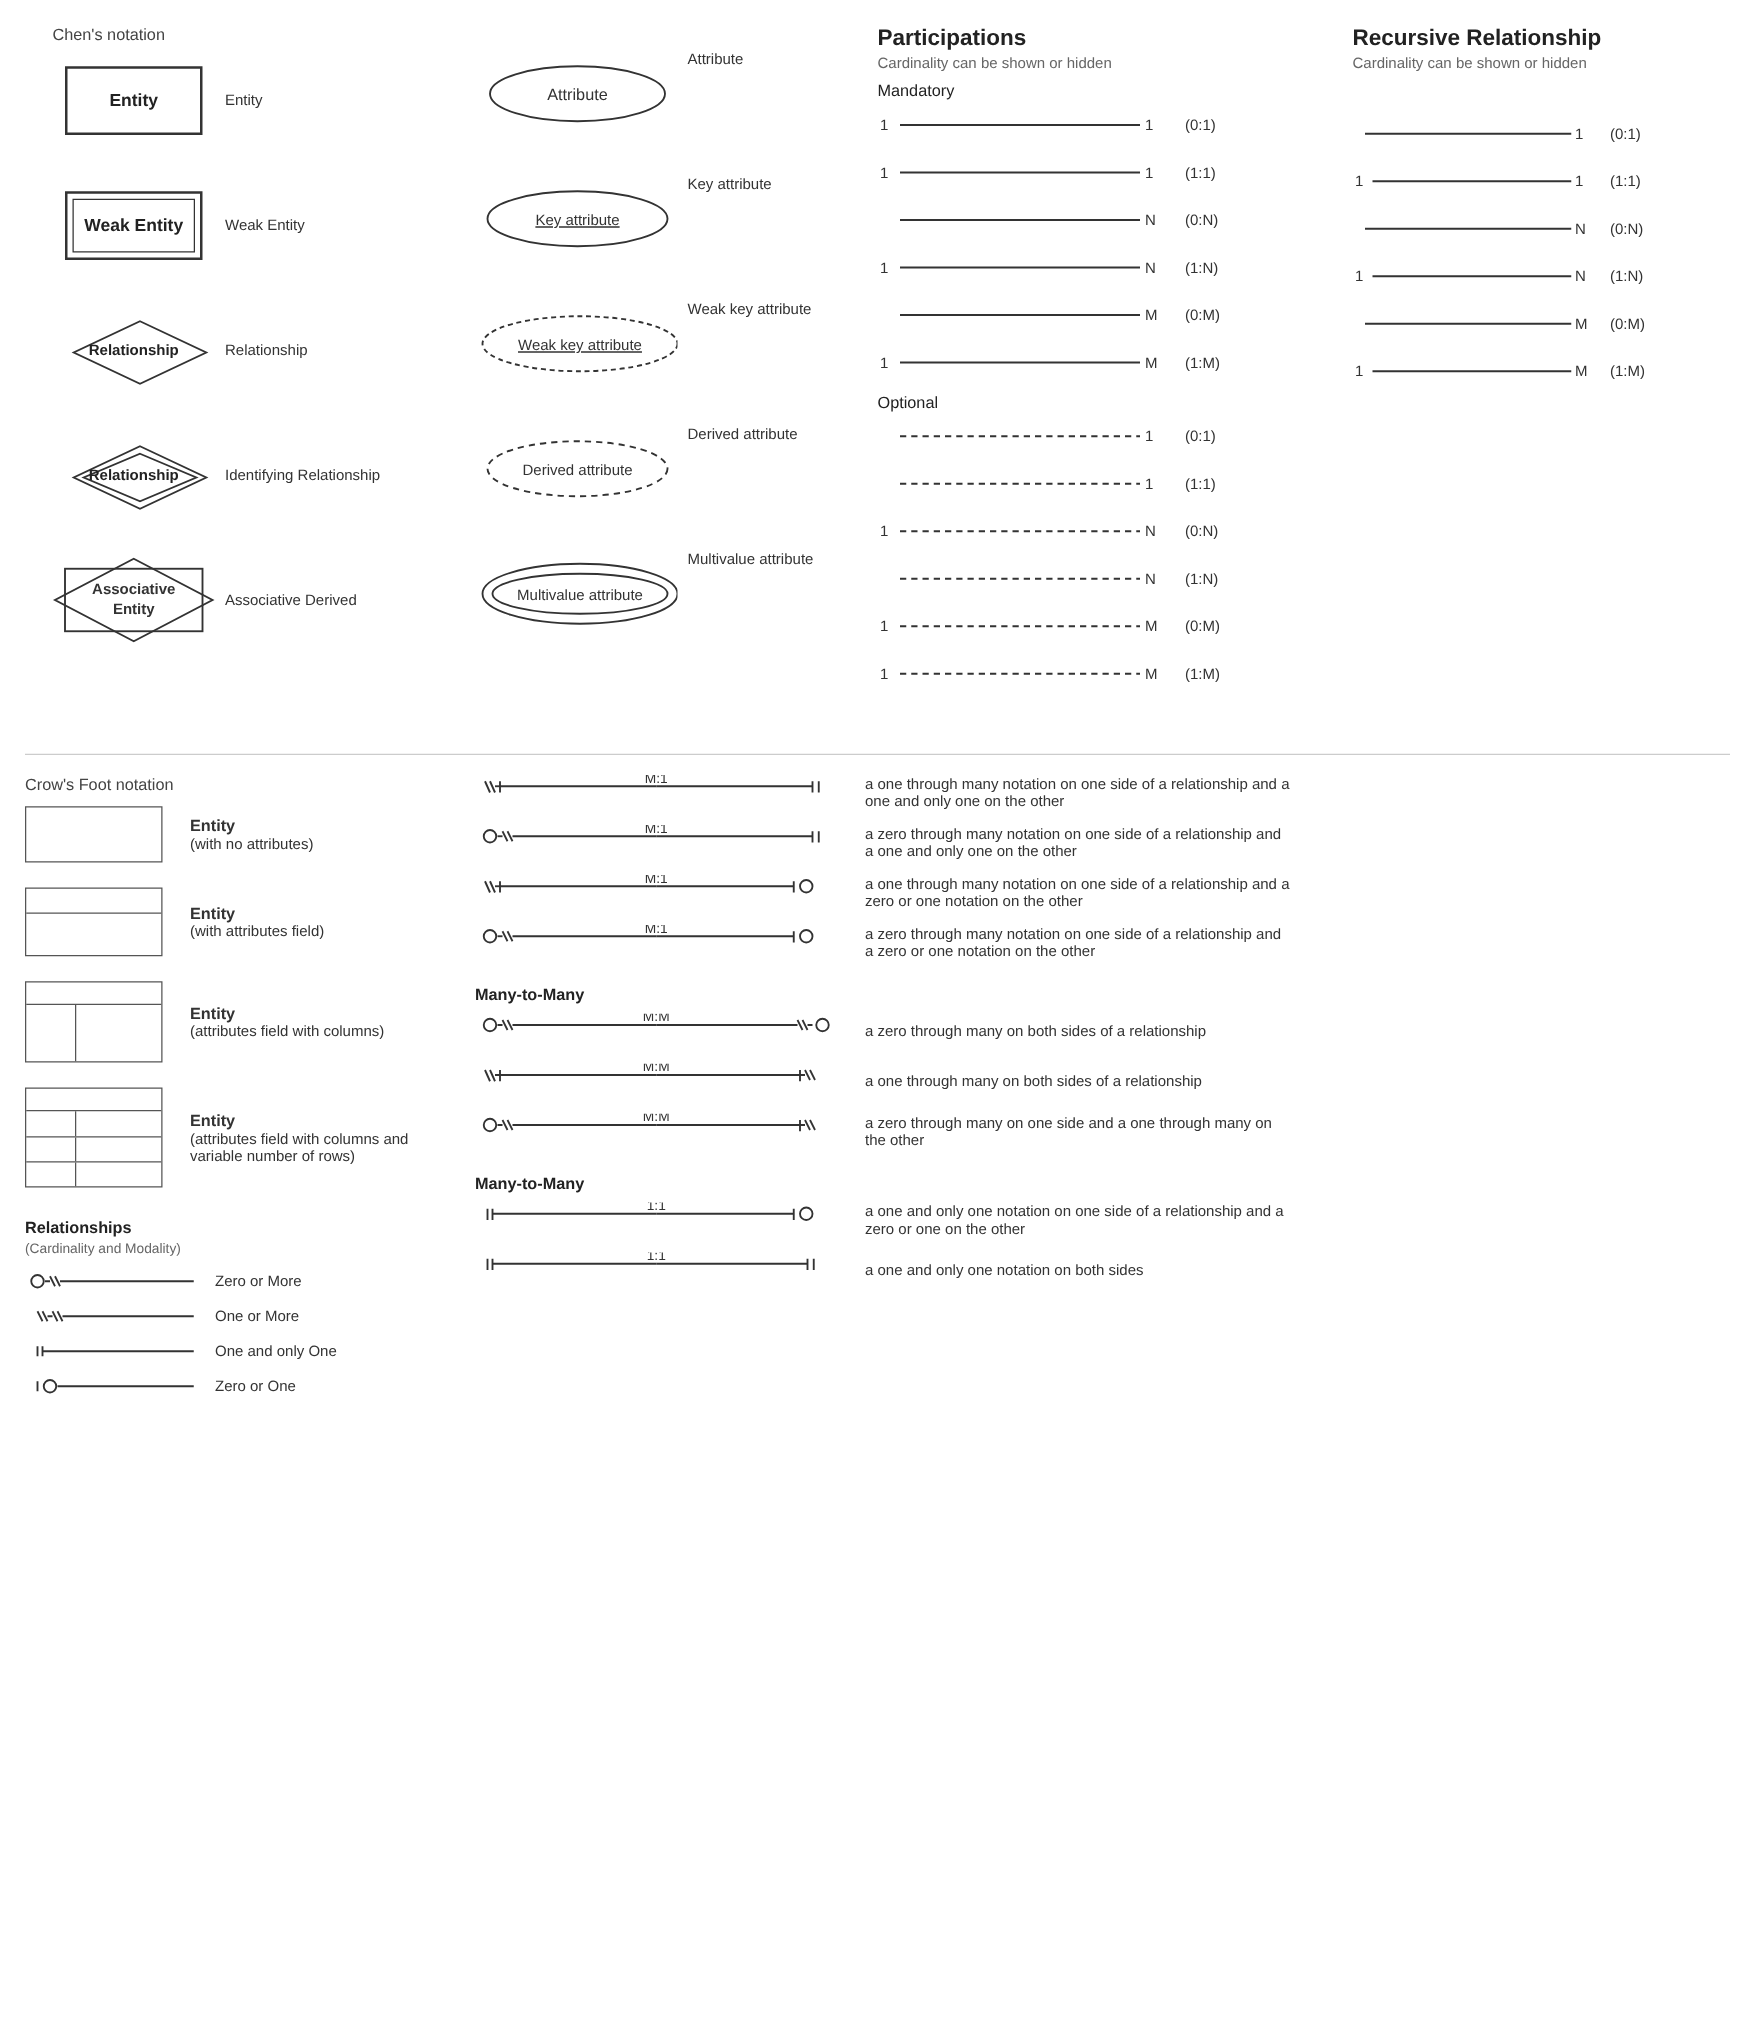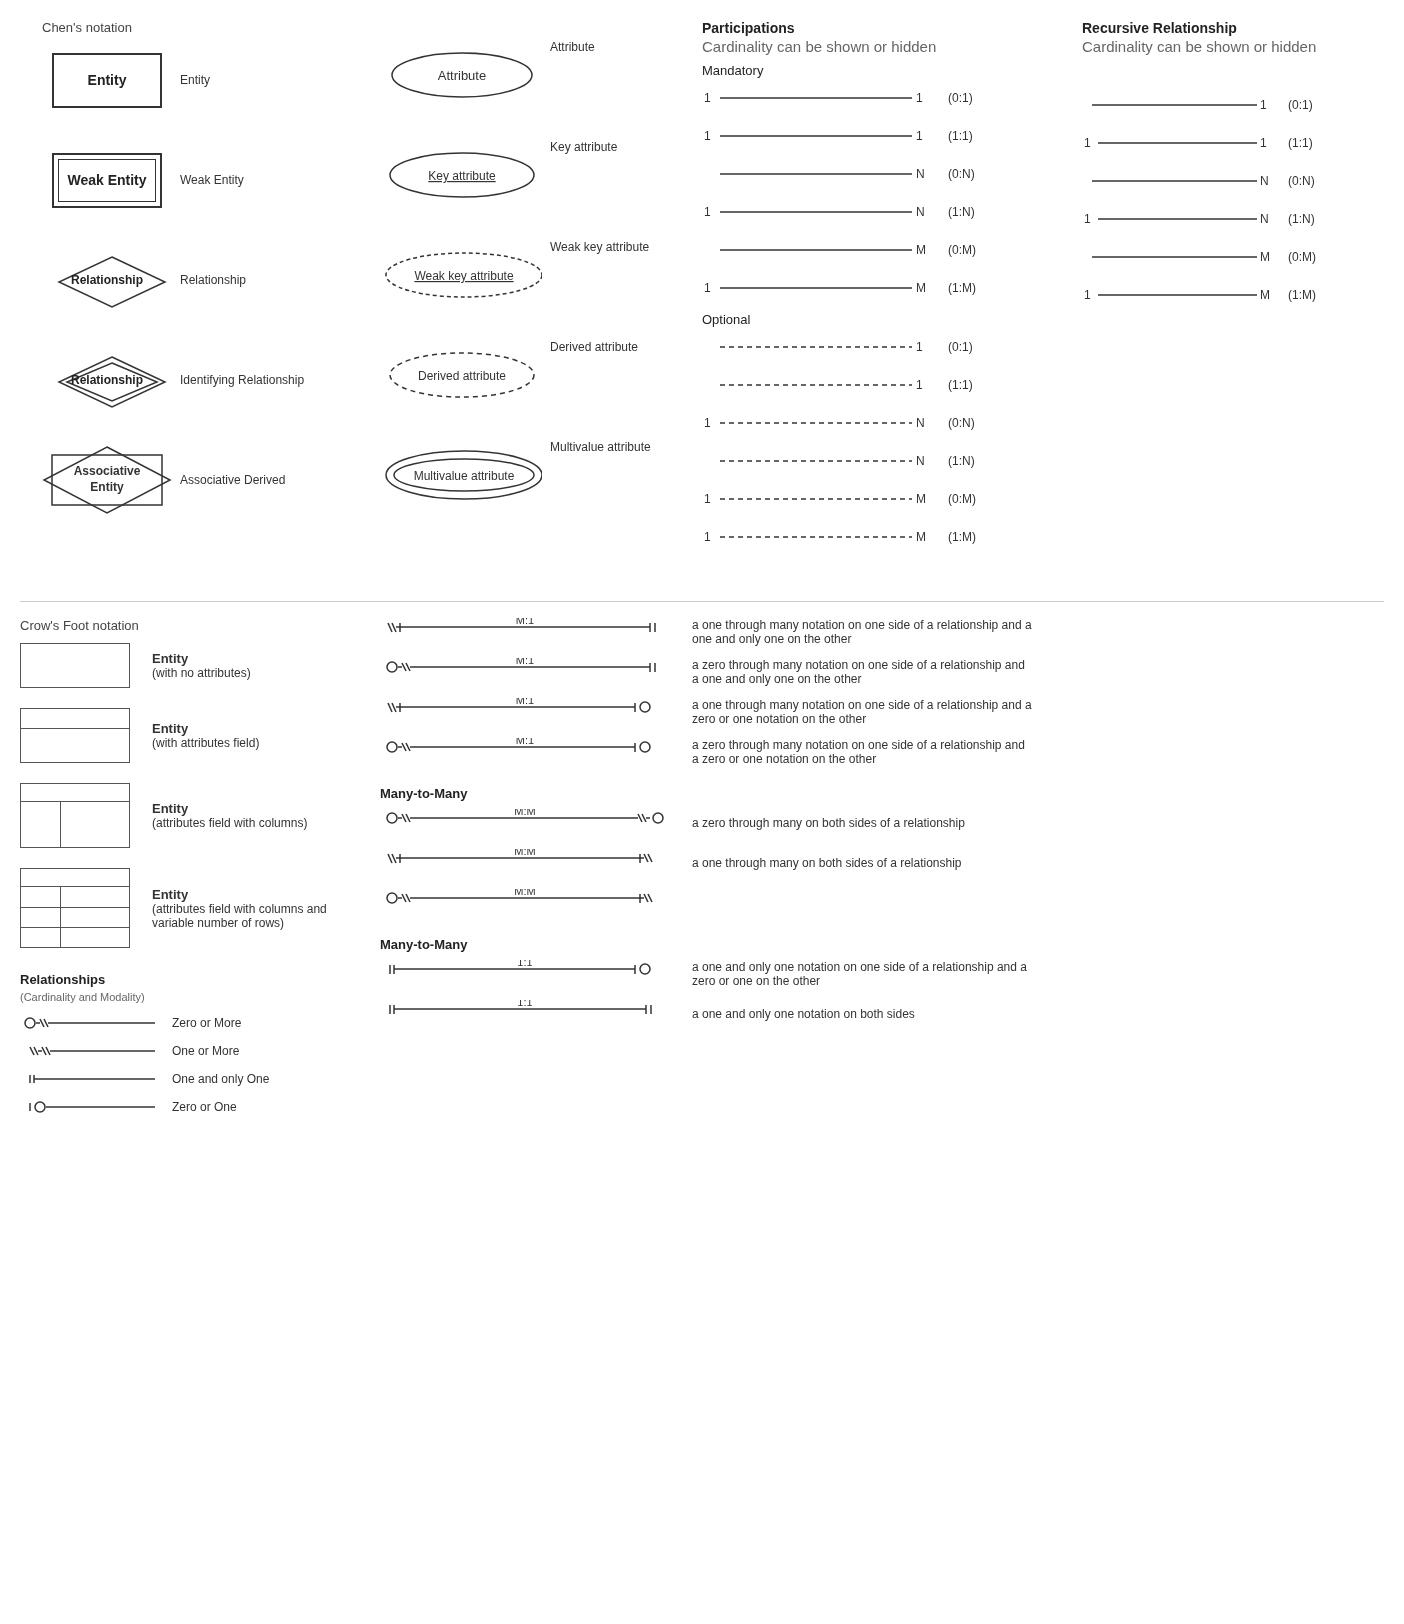--- a/index.html
+++ b/index.html
@@ -138,26 +138,26 @@
     }
     
     .part-col {
       width: 380px;
       flex-shrink: 0;
     }
     .part-header {
       margin-bottom: 8px;
     }
     .part-section-title {
-      font-size: 14px;
+      font-size: 18px;
       font-weight: bold;
       margin-bottom: 2px;
     }
     .part-section-sub {
-      font-size: 15px;
+      font-size: 12px;
       color: #666;
     }
     .part-row {
       display: flex;
       align-items: center;
       margin-bottom: 10px;
       height: 28px;
     }
     .part-label {
       font-size: 12px;
@@ -842,20 +842,21 @@
           <line x1="26" y1="5" x2="30" y2="13" stroke="#333" stroke-width="1.5"></line>
           <line x1="30" y1="9" x2="145" y2="9" stroke="#333" stroke-width="1.5"></line>
           <text x="145" y="6" font-size="11" fill="#333" text-anchor="middle">M:M</text>
           <line x1="145" y1="9" x2="260" y2="9" stroke="#333" stroke-width="1.5"></line>
 
           <line x1="260" y1="5" x2="260" y2="14" stroke="#333" stroke-width="1.5"></line>
           <line x1="260" y1="9" x2="264" y2="9" stroke="#333" stroke-width="1.5"></line>
           <line x1="264" y1="5" x2="268" y2="13" stroke="#333" stroke-width="1.5"></line>
           <line x1="268" y1="5" x2="272" y2="13" stroke="#333" stroke-width="1.5"></line>
         </svg>
+        <div class="mto-desc">a zero through many on one side and a one through many on the other</div>
       </div>
     </div>
 
     <div class="mto-section">
       <div class="mto-title">Many-to-Many</div>
 
       <div class="mto-row">
         <svg width="300" height="28">
 
           <line x1="10" y1="5" x2="10" y2="14" stroke="#333" stroke-width="1.5"></line>

